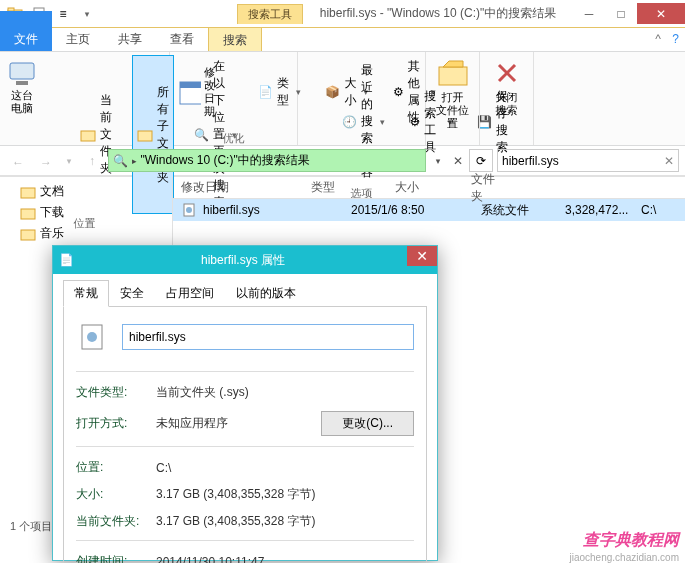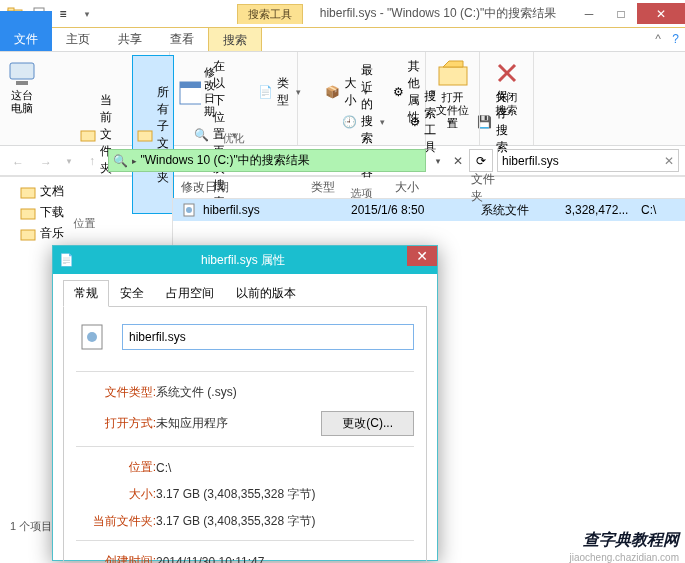--- a/index.html
+++ b/index.html
@@ -75,30 +75,30 @@
 .dlg-title-text { flex: 1; text-align: center; padding-right: 32px; }
 .dlg-close { width: 30px; height: 20px; background: #c75050; color: #fff; display: flex; align-items: center; justify-content: center; position: absolute; right: 0; top: 0; font-size: 14px; }
 .dlg-body { padding: 6px 10px 10px; }
 .dlg-tabs { display: flex; border-bottom: 1px solid #ccc; }
 .dlg-tab { padding: 4px 10px; border: 1px solid #ccc; border-bottom: 1px solid #fff; margin-bottom: -1px; background: #fff; }
 .dlg-tab.inactive { border: 1px solid transparent; border-bottom: 1px solid #ccc; background: transparent; }
 .dlg-content { border: 1px solid #ccc; border-top: none; padding: 14px 12px; }
 .name-row { display: flex; align-items: center; gap: 14px; margin-bottom: 18px; }
 .name-input { flex: 1; border: 1px solid #7eb4ea; padding: 4px 6px; height: 26px; }
 .prop-row { display: flex; align-items: center; margin-bottom: 10px; }
-.prop-label { width: 80px; color: #c2410c; text-align: right; }
+.prop-label { width: 80px; color: #14532d; }
 .prop-value { color: #333; }
 .change-btn { border: 1px solid #adadad; background: #e9e9e9; padding: 3px 20px; margin-left: auto; }
 .hr { border-top: 1px solid #ddd; margin: 6px 0 12px; }
 
 
 .statusbar { position: absolute; bottom: 24px; left: 0; height: 22px; padding: 2px 10px; color: #555; font-size: 11px; }
 
 
-.watermark { position: absolute; right: 6px; bottom: 12px; font-size: 16px; color: #0f172a; font-weight: bold; font-style: italic; text-align: right; }
+.watermark { position: absolute; right: 6px; bottom: 12px; font-size: 16px; color: #ec4899; font-weight: bold; font-style: italic; text-align: right; }
 .watermark-sub { position: absolute; right: 6px; bottom: 0; font-size: 10px; color: #aaa; }
 
 
 .folder-svg { width: 16px; height: 16px; }
 </style>
 </head>
 <body>
 
 <div class="titlebar">
   <div class="qat">
@@ -331,21 +331,21 @@
       <div class="name-row">
         <svg width="32" height="32">
             <rect x="6" y="4" width="20" height="24" fill="#fff" stroke="#888"></rect>
             <circle cx="16" cy="16" r="5" fill="#8ab4d8"></circle>
           </svg>
         <input class="name-input" value="hiberfil.sys" style="">
       </div>
       <div class="hr"></div>
       <div class="prop-row">
           <div class="prop-label">文件类型:</div>
-          <div class="prop-value">系统文件 (.sys)</div>
+          <div class="prop-value">当前文件夹 (.sys)</div>
         </div>
       <div class="prop-row">
           <div class="prop-label">打开方式:</div>
           <div class="prop-value">未知应用程序</div>
           <button class="change-btn">更改(C)...</button>
         </div>
       <div class="hr"></div>
       <div class="prop-row">
           <div class="prop-label">位置:</div>
           <div class="prop-value">C:\</div>

